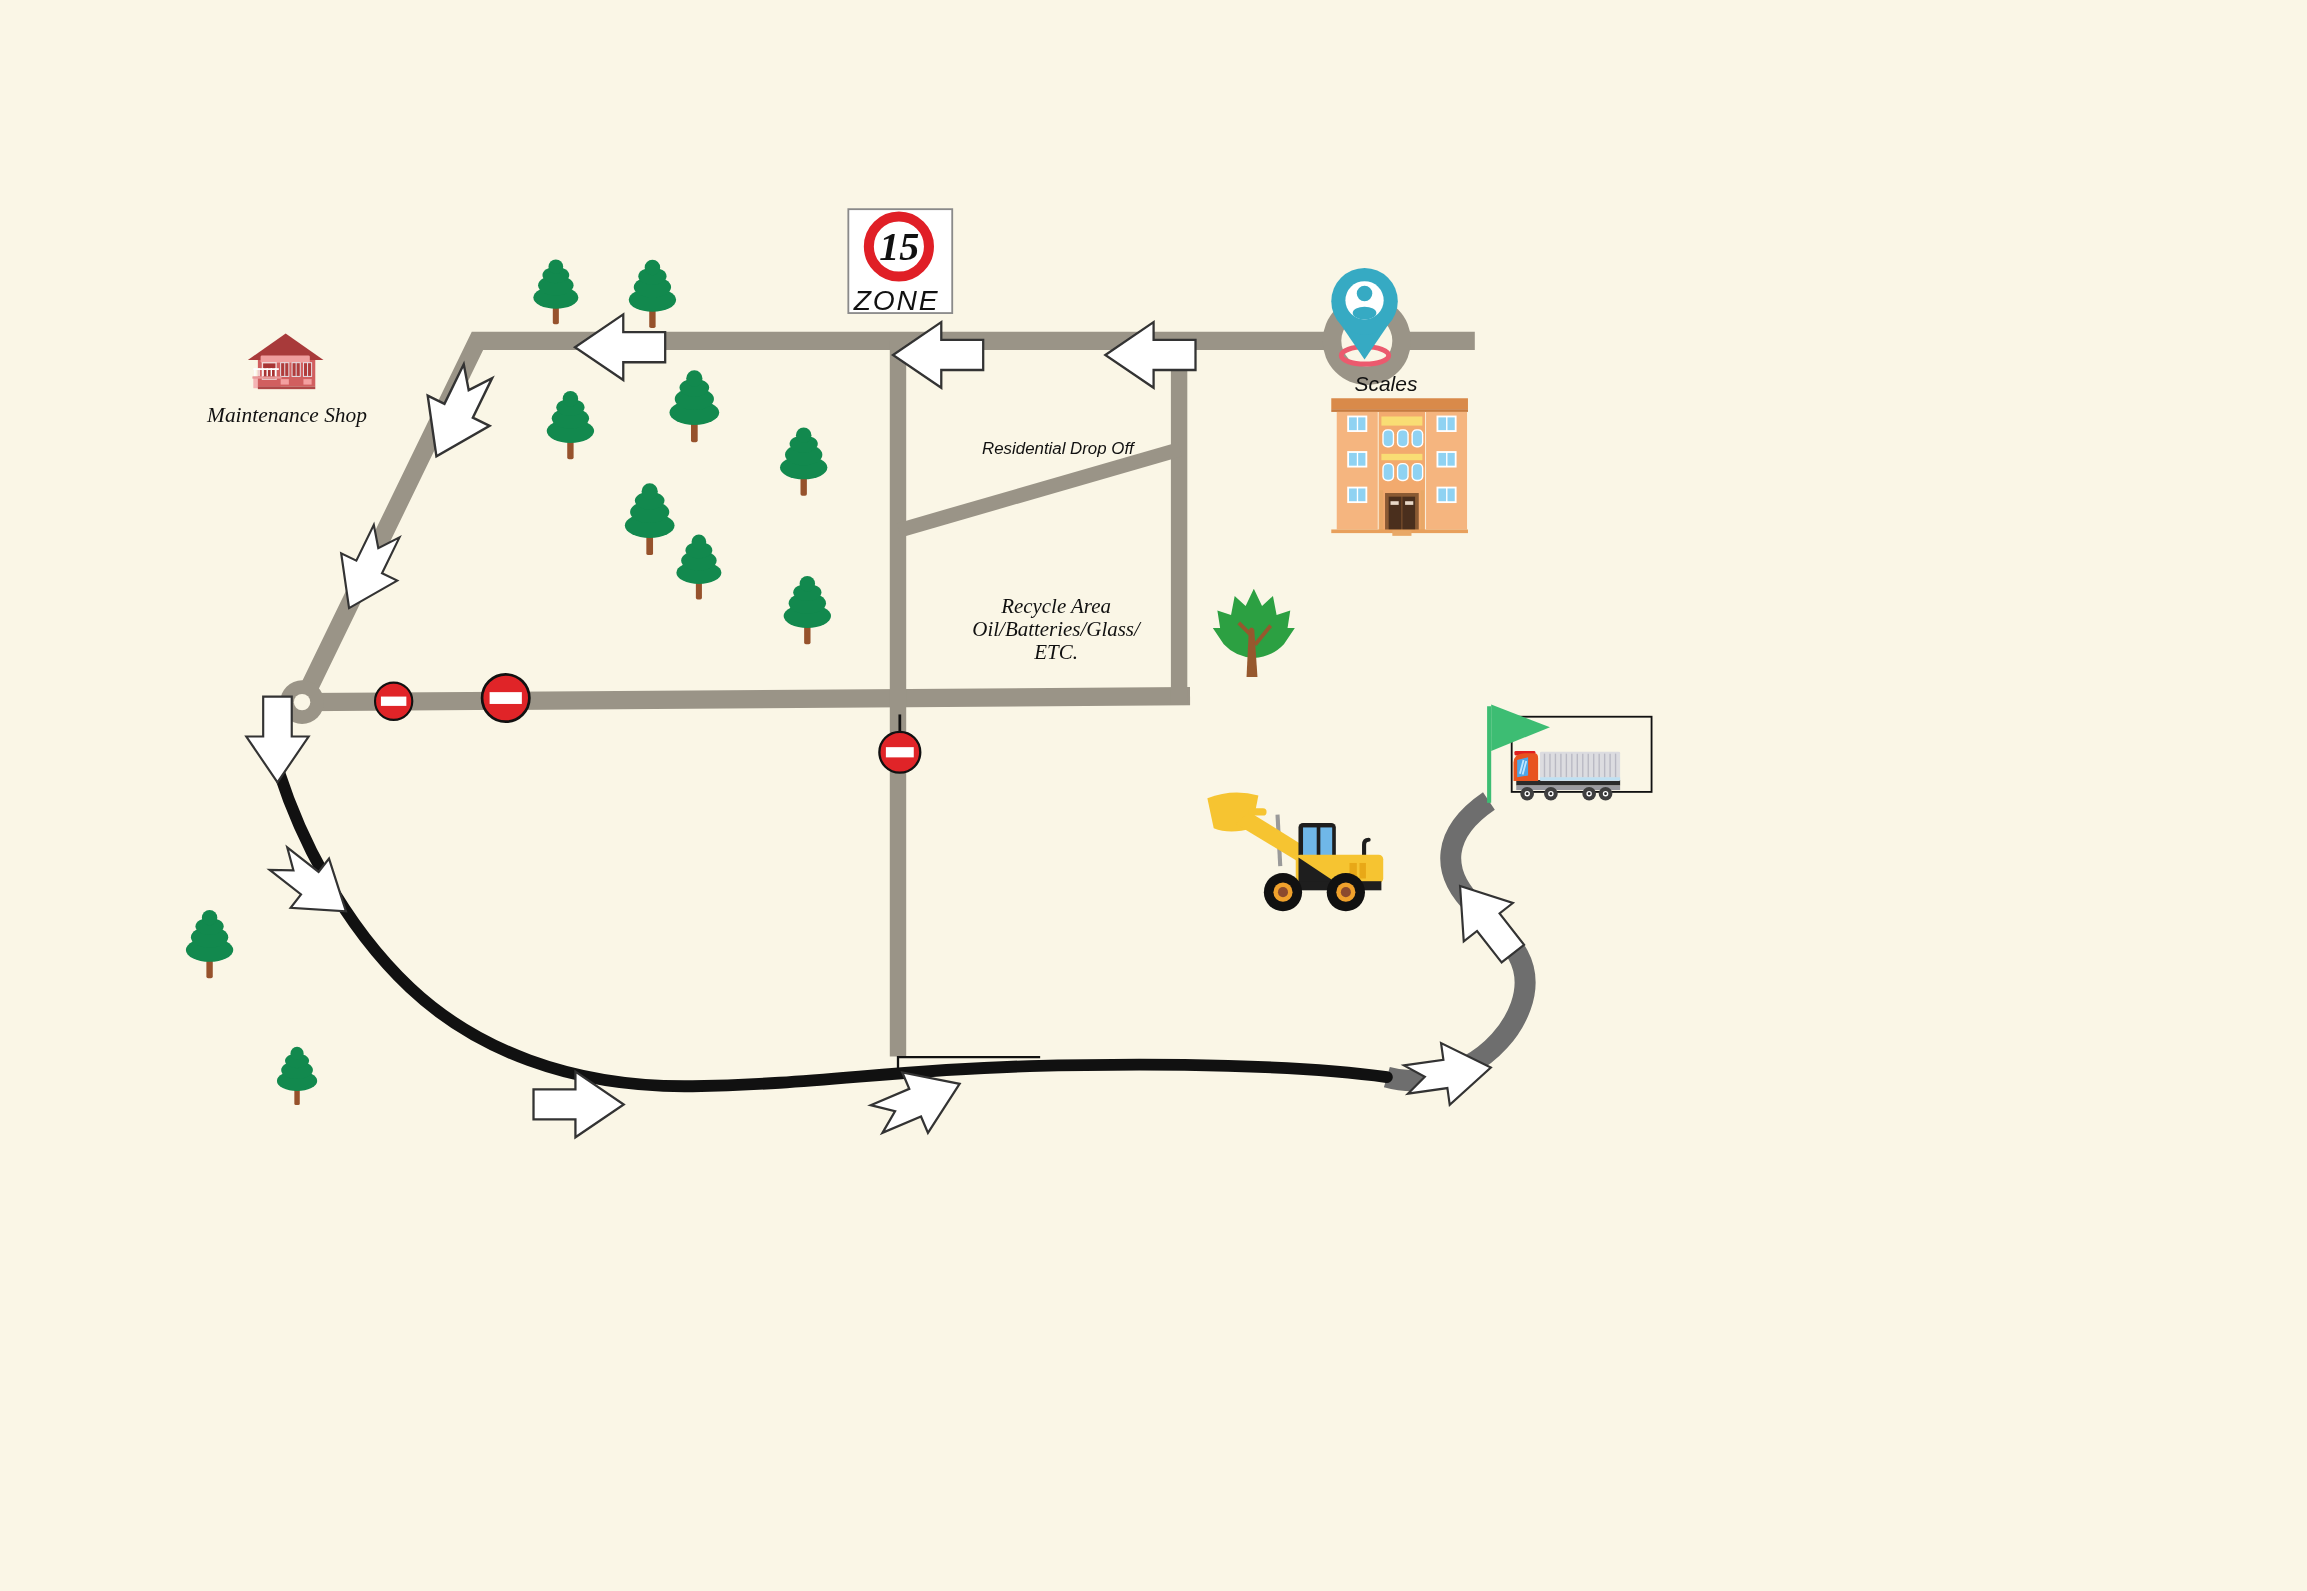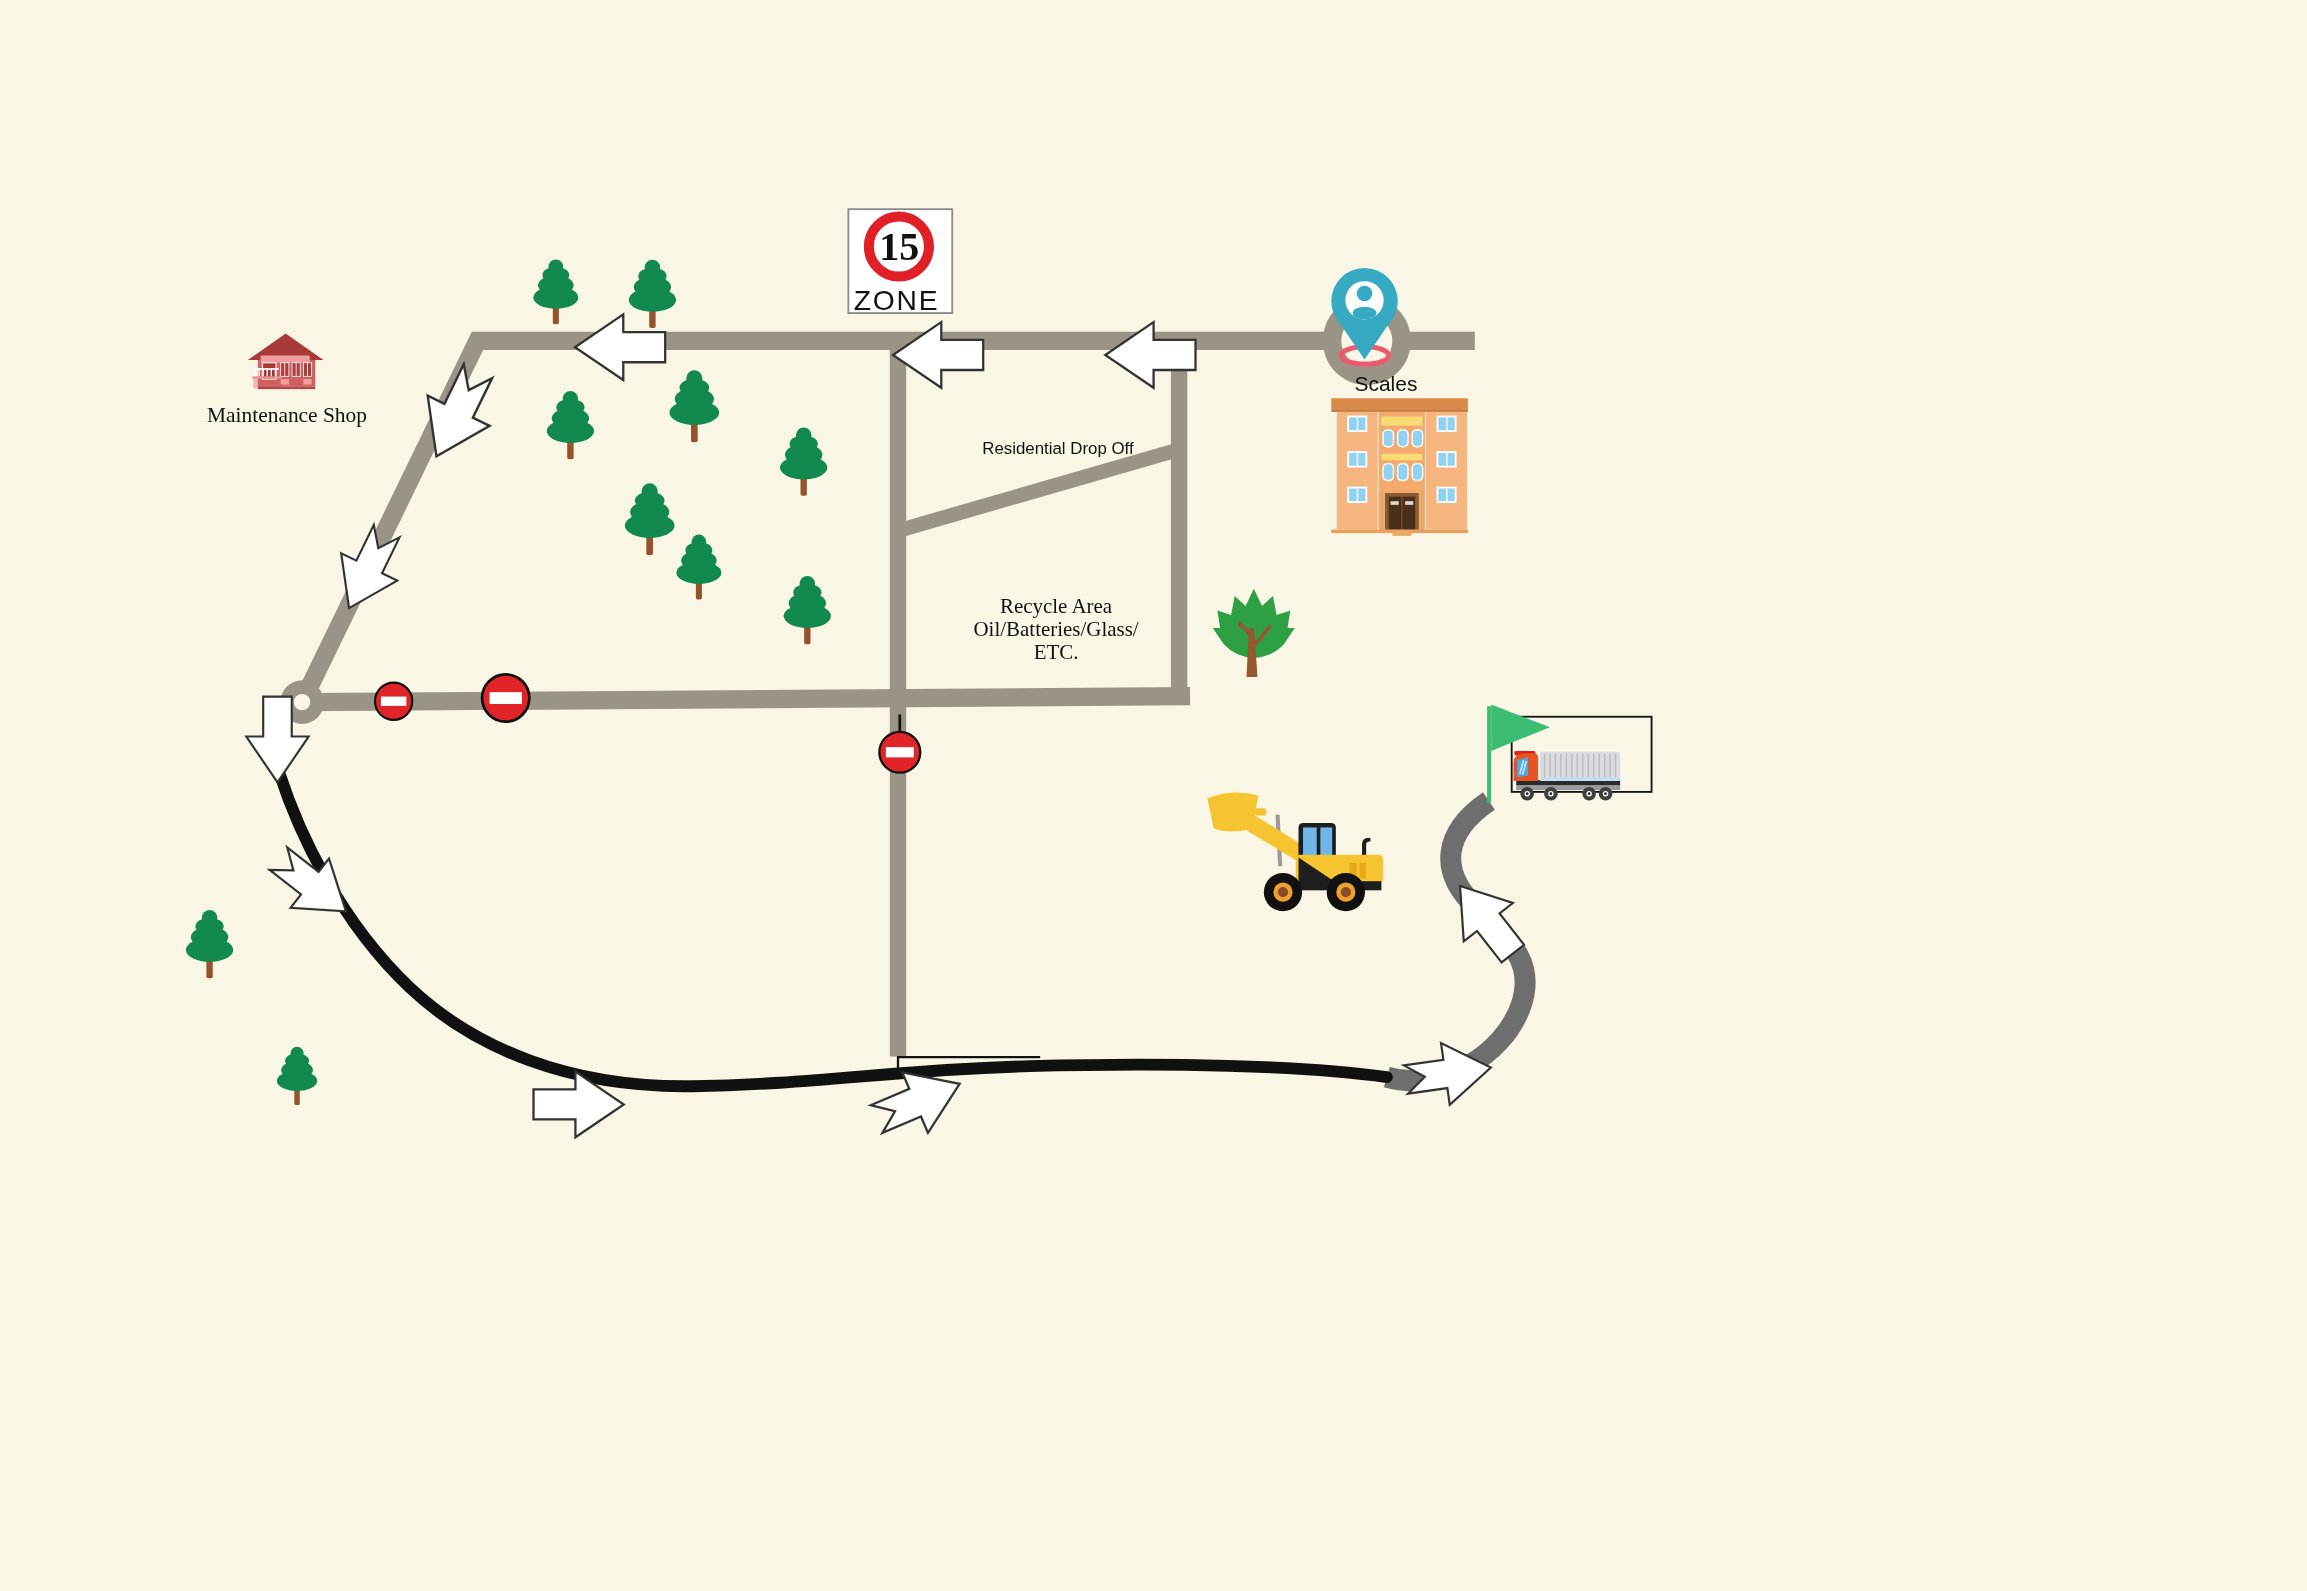--- a/index.html
+++ b/index.html
@@ -2,21 +2,21 @@
 <html style="font-size:9.2px"><head>
 <meta charset="utf-8">
 <style>
   html,body{margin:0;padding:0;}
   body{
     width:2307px;height:1592px;
     background:#faf6e6;
     font-family:"Liberation Sans",sans-serif;
     overflow:hidden;
   }
-  #stage{position:relative;width:1837px;height:1592px;}
+  #stage{position:relative;width:1837px;height:1592px;font-style:italic;}
   svg{display:block;width:100%;height:100%;}
   .serif{font-family:"Liberation Serif",serif;}
   .sans{font-family:"Liberation Sans",sans-serif;}
   text{fill:#111;}
 </style>
 </head>
 <body>
 
 <div id="stage">
 <svg viewBox="0 0 4032 2782" xmlns="http://www.w3.org/2000/svg">

